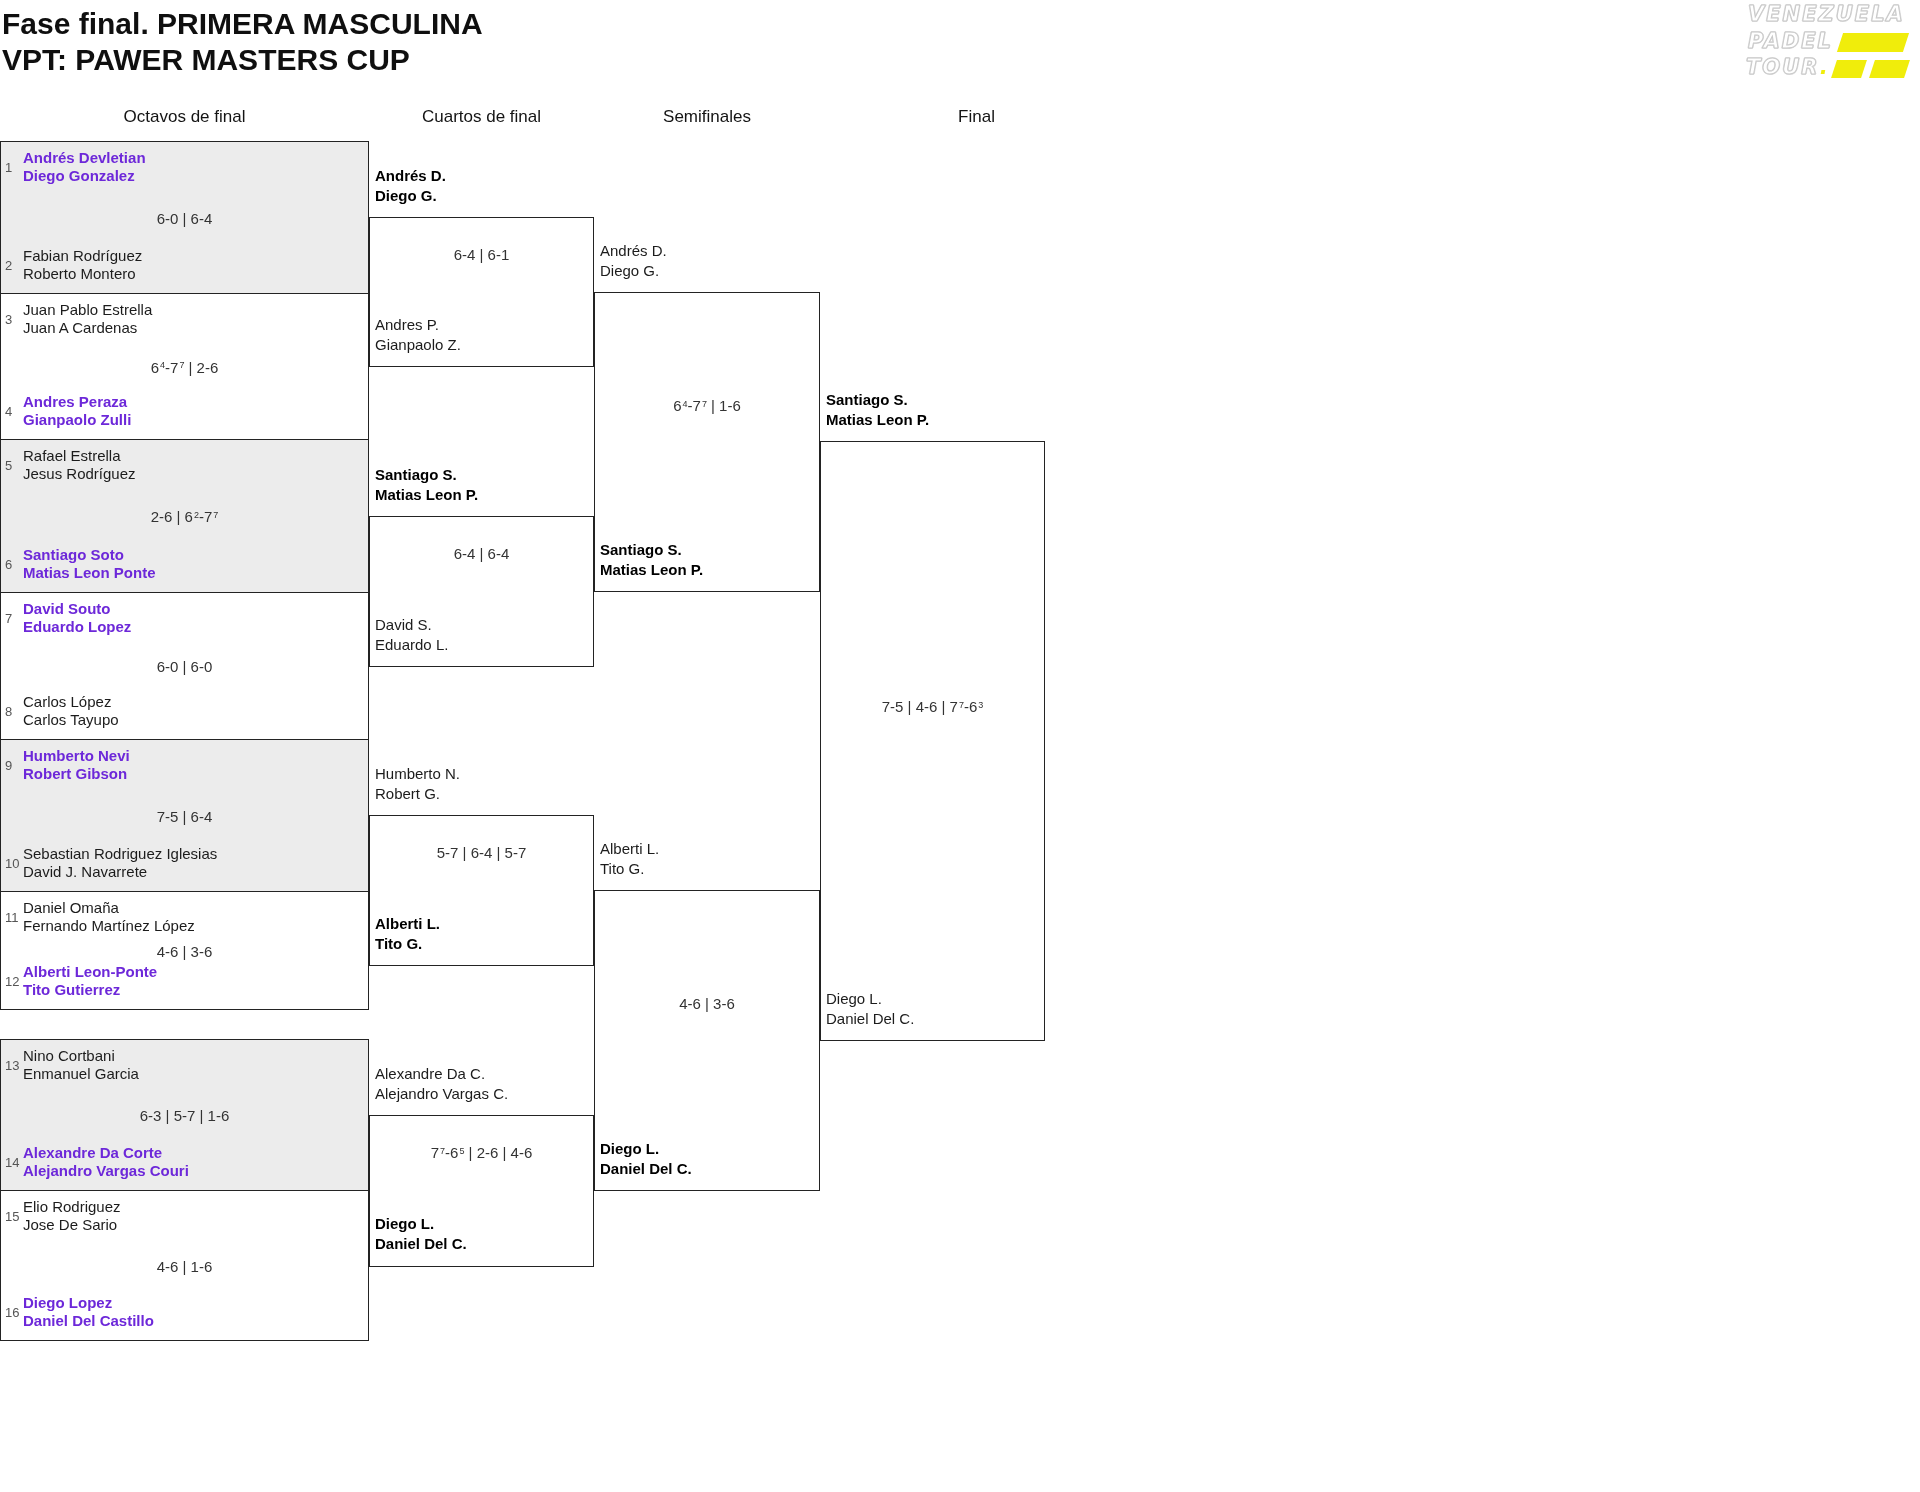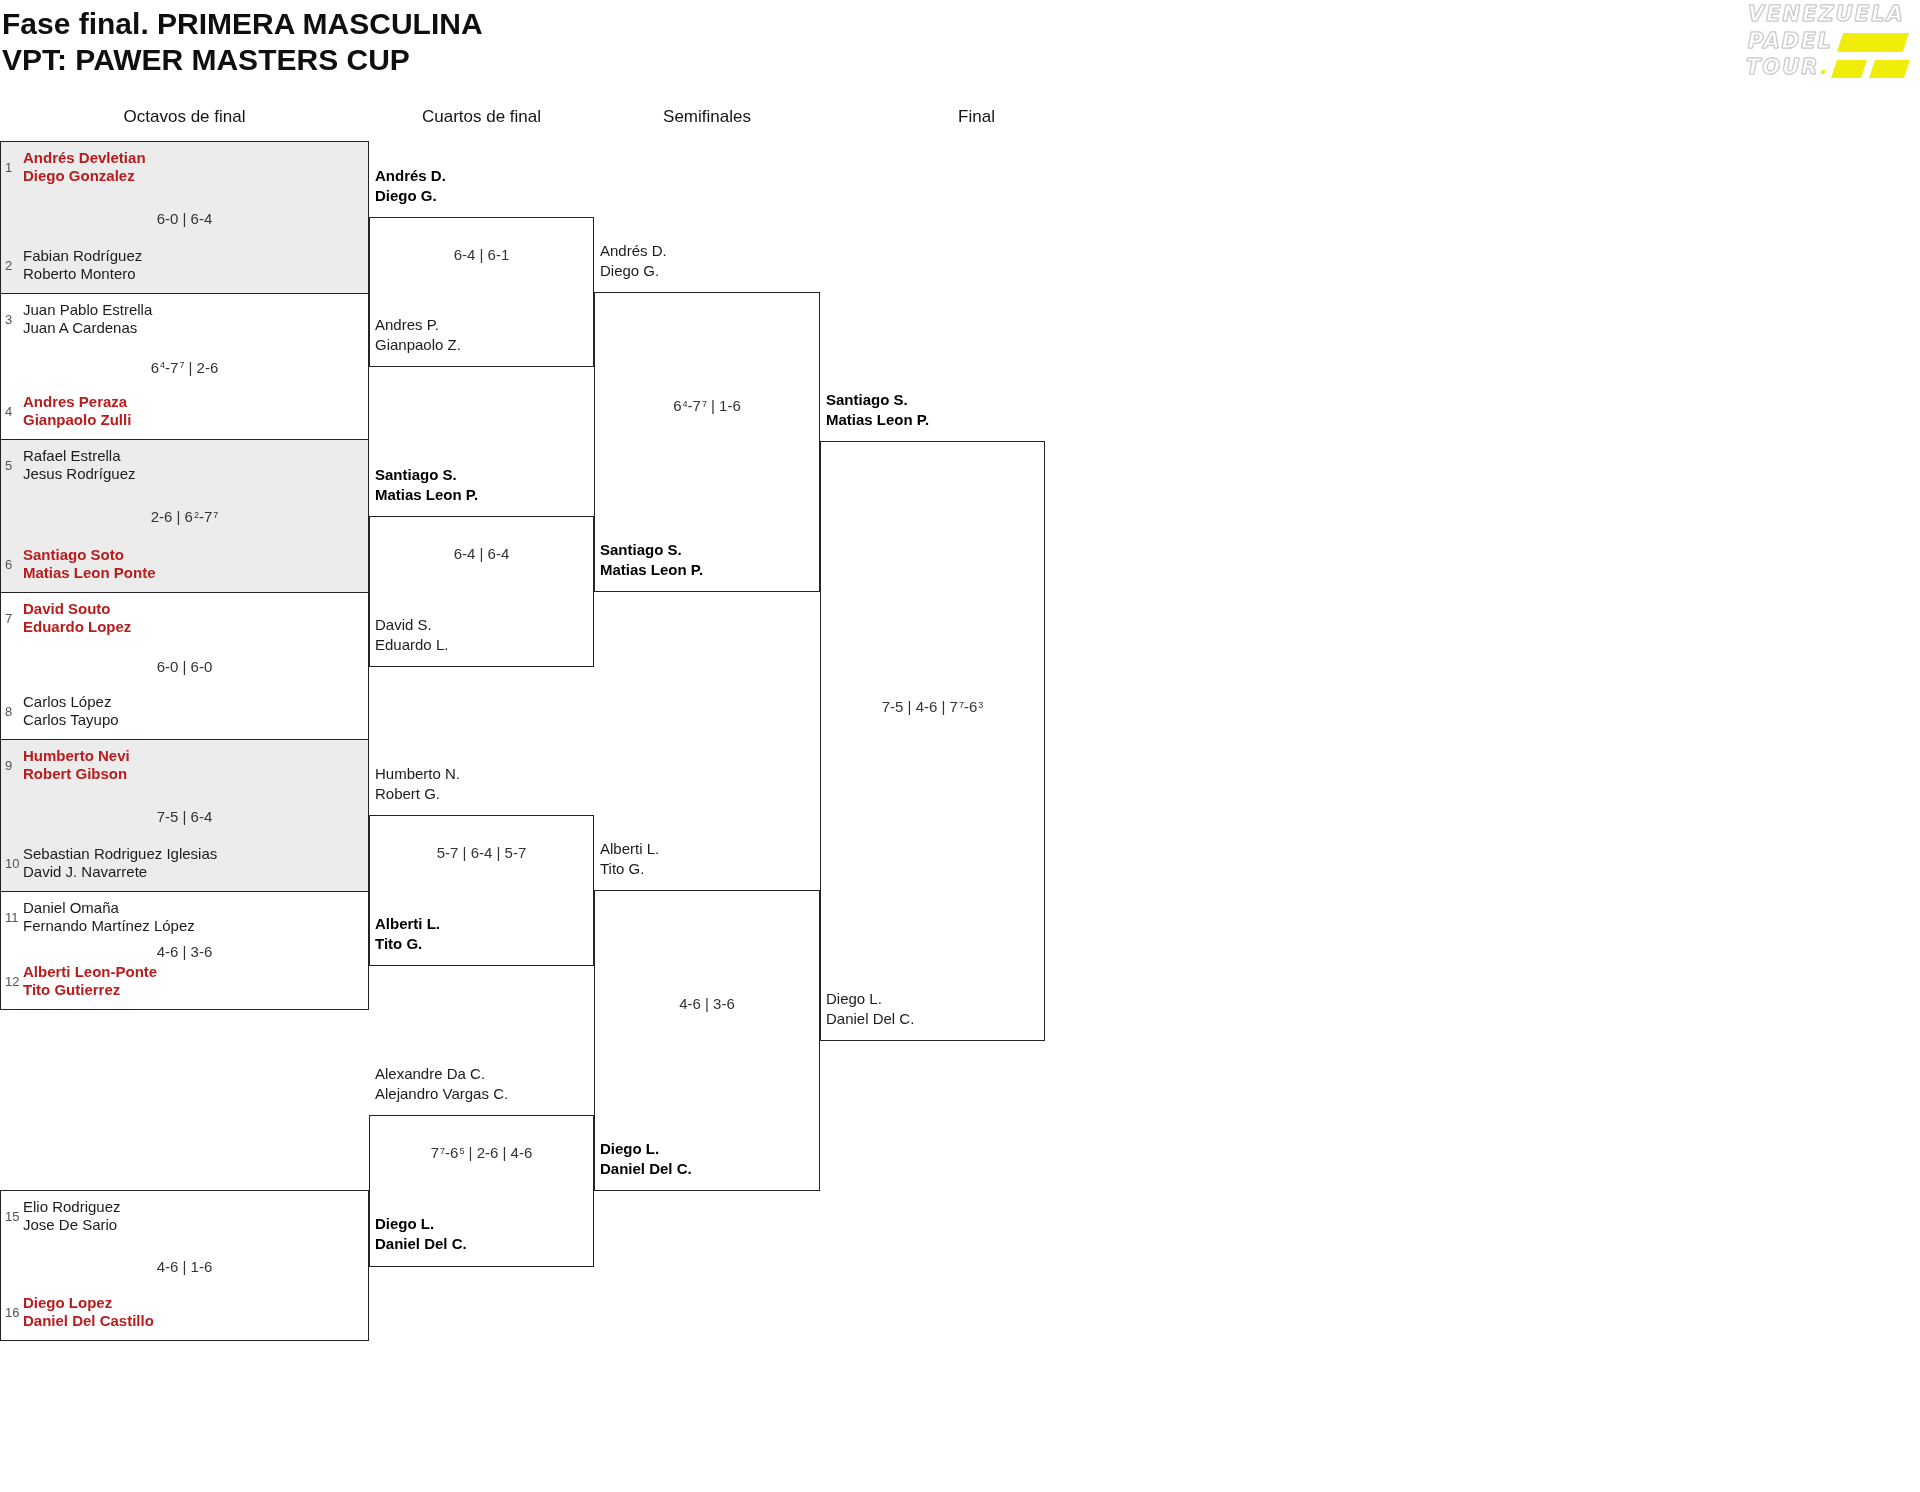--- a/index.html
+++ b/index.html
@@ -38,21 +38,21 @@
   #bracket{position:absolute;left:0;top:0;width:1920px;height:1492px;}
   .obox,.mbox{position:absolute;box-sizing:border-box;border:1px solid #232323;background:#fff;}
   .obox.zebra{background:#ececec;}
   .mbox{background:transparent;}
 
   .team{position:absolute;left:0;right:0;display:flex;gap:3px;padding-left:4px;box-sizing:border-box;}
   .t-top{top:7px;}
   .t-bottom{bottom:10px;}
   .seed{flex:none;width:15px;font-size:13px;color:#555;align-self:center;}
   .names{font-size:15px;line-height:18px;color:#1c1c1c;}
-  .winner .names{font-weight:700;color:#b91c1c;}
+  .winner .names{font-weight:700;color:#6d28d9;}
   .pline{display:block;white-space:nowrap;}
 
   .oscore{position:absolute;left:0;right:0;top:50%;transform:translateY(-50%);
     text-align:center;font-size:15px;color:#333;}
   .rscore{position:absolute;text-align:center;font-size:15px;color:#333;height:22px;line-height:22px;}
   .adv-label{position:absolute;width:216px;font-size:15px;line-height:20px;color:#1c1c1c;}
   .adv-label.winner{font-weight:700;color:#000;}
 
   sup{font-size:0.6em;line-height:0;position:relative;top:-0.45em;vertical-align:baseline;margin-left:1px;}
 </style>
@@ -176,20 +176,37 @@
         </div>
         <div class="team t-bottom winner">
           <span class="seed">12</span>
           <span class="names">
             <span class="pline">Alberti Leon-Ponte</span>
             <span class="pline">Tito Gutierrez</span>
           </span>
         </div>
         <div class="oscore">4-6 | 3-6</div>
       </div>
+      <div class="obox zebra" style="left: 0px; top: 1039px; width: 369px; height: 152px;">
+        <div class="team t-top">
+          <span class="seed">13</span>
+          <span class="names">
+            <span class="pline">Nino Cortbani</span>
+            <span class="pline">Enmanuel Garcia</span>
+          </span>
+        </div>
+        <div class="team t-bottom winner">
+          <span class="seed">14</span>
+          <span class="names">
+            <span class="pline">Alexandre Da Corte</span>
+            <span class="pline">Alejandro Vargas Couri</span>
+          </span>
+        </div>
+        <div class="oscore">6-3 | 5-7 | 1-6</div>
+      </div>
       <div class="obox" style="left: 0px; top: 1190px; width: 369px; height: 151px;">
         <div class="team t-top">
           <span class="seed">15</span>
           <span class="names">
             <span class="pline">Elio Rodriguez</span>
             <span class="pline">Jose De Sario</span>
           </span>
         </div>
         <div class="team t-bottom winner">
           <span class="seed">16</span>

